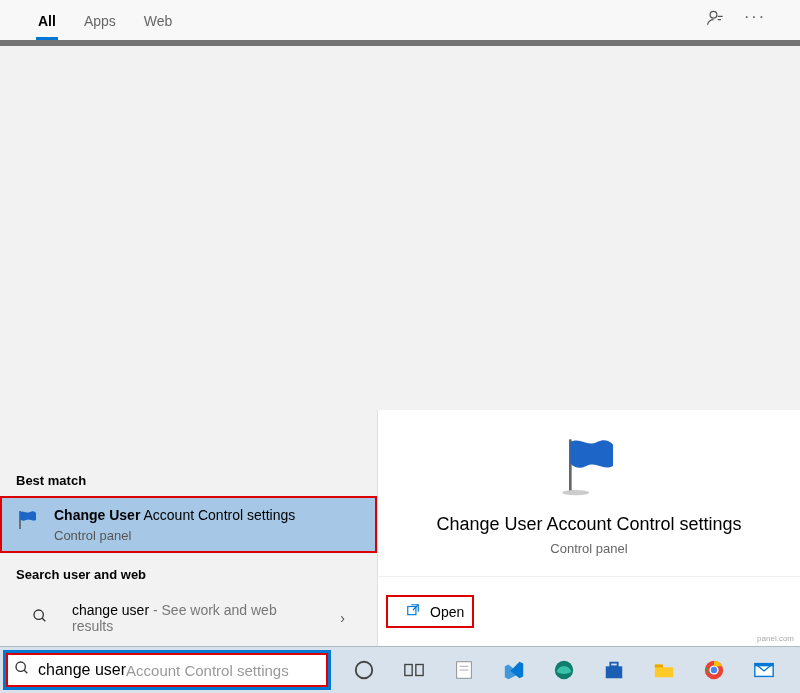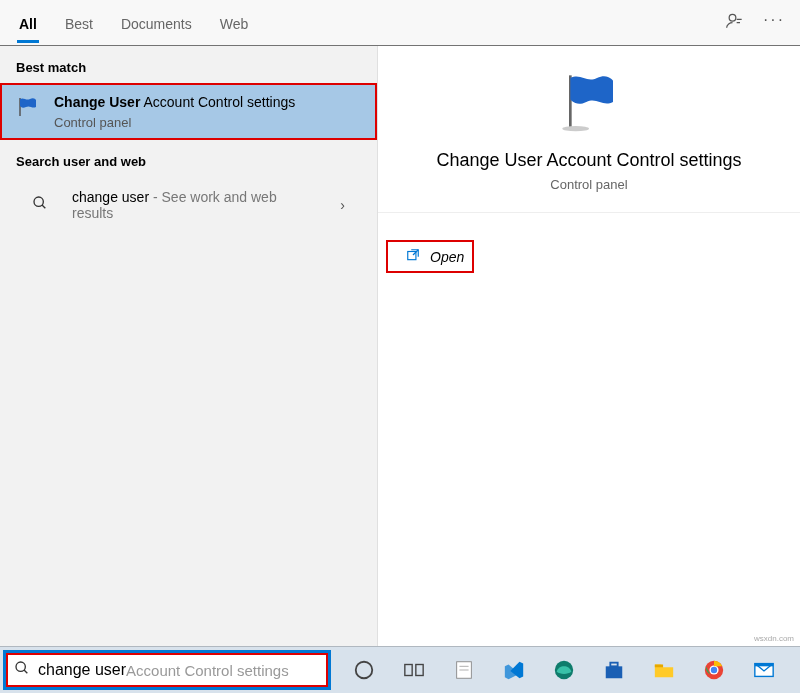--- a/index.html
+++ b/index.html
@@ -1,60 +1,59 @@
 <!DOCTYPE html>
 <html><head>
 <meta charset="utf-8">
 <style>
   * { box-sizing: border-box; margin: 0; padding: 0; font-family: "Segoe UI", Arial, sans-serif; }
   body { width: 800px; height: 693px; background: #f2f2f2; position: relative; overflow: hidden; }
-  .top-tabs { display: flex; align-items: center; height: 46px; padding: 0 5px; border-bottom: 1px solid #737373; background: #f8f8f8; }
+  .top-tabs { display: flex; align-items: center; height: 46px; padding: 0 24px; border-bottom: 6px solid #737373; background: #f8f8f8; }
   .tab { padding: 12px 14px 10px; font-size: 14px; color: #666; cursor: pointer; position: relative; }
   .tab.active { color: #000; font-weight: 600; }
   .tab.active::after { content: ""; position: absolute; left: 12px; right: 12px; bottom: -1px; height: 3px; background: #0078d4; }
   .tab .chev-down { margin-left: 4px; font-size: 10px; }
   .top-right { margin-left: auto; display: flex; gap: 18px; padding-right: 10px; color: #555; }
-  .main { display: flex; height: 600px; }
+  .main { display: flex; height: 600px; align-items: flex-end; }
   .left-pane { width: 377px; background: #f2f2f2; }
   .right-pane { flex: 1; background: #fff; border-left: 1px solid #e0e0e0; }
   .section-label { font-size: 13px; font-weight: 600; padding: 14px 16px 8px; color: #000; }
   .result { display: flex; align-items: flex-start; padding: 10px 14px; gap: 12px; }
   .result.selected { background: #a6c8e6; outline: 2px solid #d00; outline-offset: -2px; }
   .result .icon-box { width: 28px; height: 28px; display: flex; align-items: center; justify-content: center; flex-shrink: 0; }
   .result .text-box { flex: 1; }
   .result .title { font-size: 14px; line-height: 1.3; }
   .result .title .bold { font-weight: 600; }
   .result .subtitle { font-size: 13px; color: #555; margin-top: 4px; }
   .web-result { display: flex; align-items: center; padding: 12px 32px; gap: 24px; }
   .web-result .title { font-size: 14px; }
   .web-result .hint { color: #777; }
   .web-result .chev-right { margin-left: auto; color: #555; font-size: 14px; }
   .preview-header { text-align: center; padding: 24px 20px 20px; border-bottom: 1px solid #eee; }
   .preview-header svg { margin-bottom: 12px; }
   .preview-header .ptitle { font-size: 18px; font-weight: 400; color: #000; margin-bottom: 6px; }
   .preview-header .psub { font-size: 13px; color: #666; }
   .actions { padding: 12px 0; }
-  .open-btn { display: flex; align-items: center; gap: 10px; padding: 8px 20px; margin: 15px 8px; font-size: 14px; cursor: pointer; outline: 2px solid #d00; outline-offset: -2px; width: 88px; font-style: italic; }
+  .open-btn { display: flex; align-items: center; gap: 10px; padding: 8px 20px; margin: 6px 8px; font-size: 14px; cursor: pointer; outline: 2px solid #d00; outline-offset: -2px; width: 88px; }
   .open-btn .oicon { color: #0078d4; }
   .taskbar { position: absolute; bottom: 0; left: 0; right: 0; height: 47px; background: #d8e2ec; display: flex; align-items: center; border-top: 1px solid #b0b8c0; }
   .search-box { display: flex; align-items: center; height: 40px; width: 328px; background: #fff; margin: 3px; border: 3px solid #0078d4; padding: 0 8px; }
   .search-box.red-outline { outline: 2px solid #d00; outline-offset: -5px; }
   .search-box .sicon { color: #333; margin-right: 8px; }
   .search-box .ghost { color: #999; font-size: 15px; }
   .tb-icons { display: flex; align-items: center; gap: 2px; padding-left: 6px; }
   .tb-icon { width: 48px; height: 44px; display: flex; align-items: center; justify-content: center; cursor: pointer; }
   .watermark { position: absolute; right: 6px; bottom: 50px; font-size: 8px; color: #aaa; }
 </style>
 </head>
 <body>
 
 <div class="top-tabs">
   <div class="tab active">All</div>
-  <div class="tab">Best</div>
-  <div class="tab">Documents</div>
+  <div class="tab">Apps</div>
   <div class="tab">Web</div>
   <div class="top-right">
     <span>
       <svg width="20" height="20" viewBox="0 0 24 24" fill="none" stroke="#555" stroke-width="1.5">
           <circle cx="9" cy="8" r="4"></circle>
           <path d="M2 20c0-4 4-6 7-6"></path>
           <path d="M14 10l6 0M14 14l4 0"></path>
         </svg>
     </span>
     <span style="font-size:16px;letter-spacing:2px;">···</span>
@@ -113,21 +112,21 @@
               <path d="M9 3h12v12"></path>
               <path d="M21 3l-9 9"></path>
             </svg>
         </span>
         <span>Open</span>
       </div>
     </div>
   </div>
 </div>
 
-<div class="watermark">wsxdn.com</div>
+<div class="watermark">panel.com</div>
 
 <div class="taskbar">
   <div class="search-box red-outline">
     <span class="sicon">
       <svg width="16" height="16" viewBox="0 0 24 24" fill="none" stroke="#333" stroke-width="2">
           <circle cx="10" cy="10" r="7"></circle>
           <line x1="20" y1="20" x2="15" y2="15"></line>
         </svg>
     </span>
     <span>change user</span>

